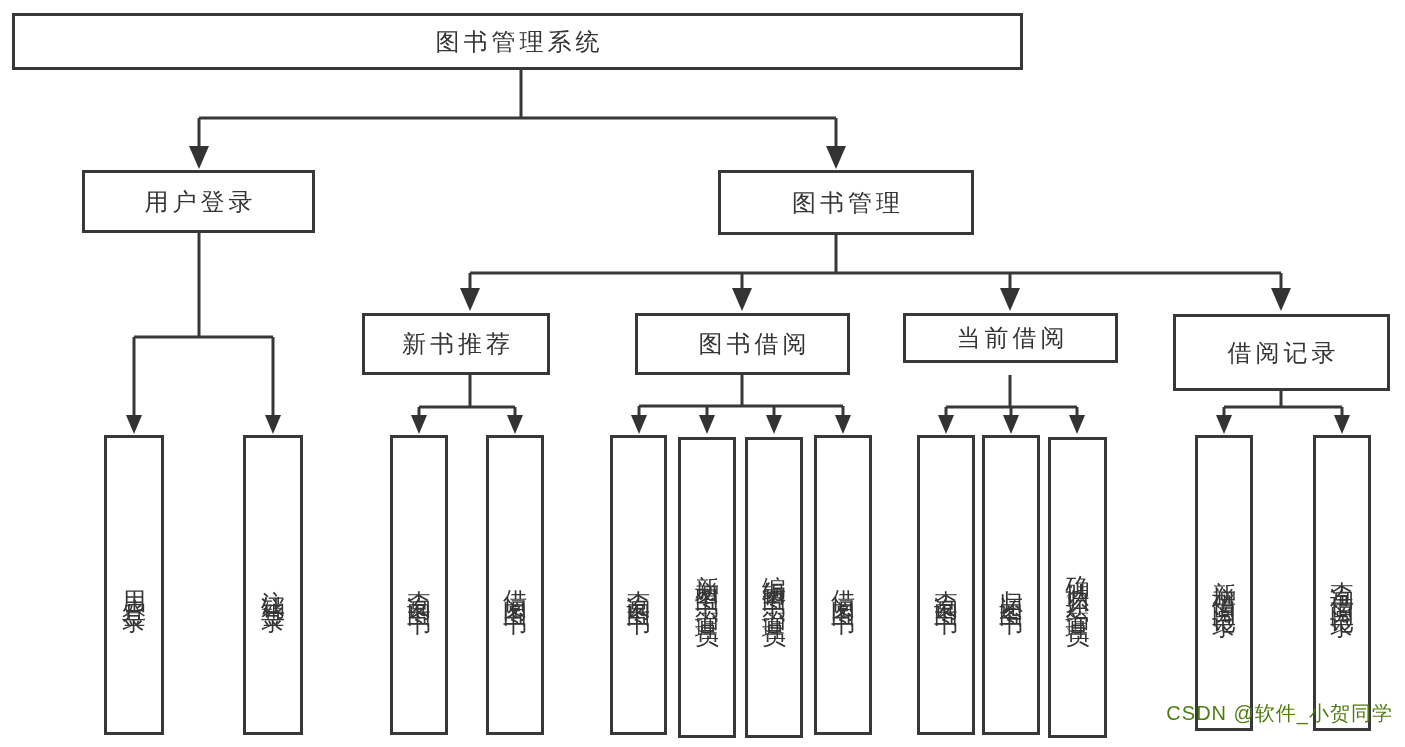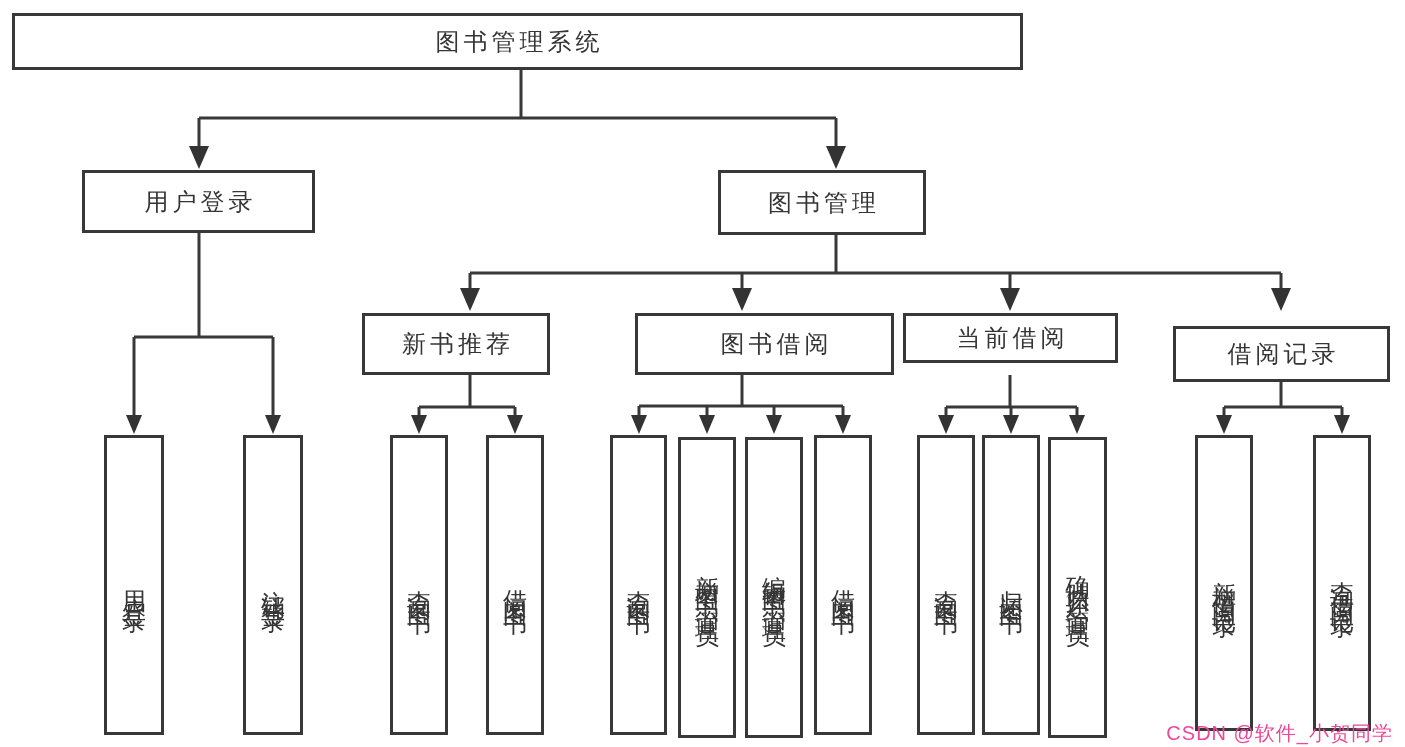--- a/index.html
+++ b/index.html
@@ -52,24 +52,24 @@
   .v .lbl {
     writing-mode: vertical-rl;
     text-orientation: mixed;
     font-size: 24px;
     letter-spacing: 7px;
     line-height: 1;
   }
   .watermark {
     position: absolute;
     right: 12px;
-    bottom: 0;
+    bottom: 20px;
     font-size: 20px;
     letter-spacing: 1px;
-    color: #ec4899;
+    color: #4d7c0f;
     z-index: 5;
     white-space: nowrap;
   }
 </style>
 </head>
 <body>
 
 <div class="stage">
 
   <svg class="wires" viewBox="0 0 1405 747" xmlns="http://www.w3.org/2000/svg">
@@ -108,34 +108,34 @@
     <polygon points="1334,415 1350,415 1342,434"></polygon>
   </svg>
 
   <div class="box h" style="left:12px; top:13px; width:1011px; height:57px;">
     <span class="lbl">图书管理系统</span>
   </div>
 
   <div class="box h" style="left:82px; top:170px; width:233px; height:63px;">
     <span class="lbl">用户登录</span>
   </div>
-  <div class="box h" style="left:718px; top:170px; width:208px; height:65px;">
+  <div class="box h" style="left:718px; top:170px; width:256px; height:65px;">
     <span class="lbl">图书管理</span>
   </div>
 
   <div class="box h" style="left:362px; top:313px; width:188px; height:62px;">
     <span class="lbl">新书推荐</span>
   </div>
-  <div class="box h" style="left:635px; top:313px; width:259px; height:62px;padding-left:20px;">
+  <div class="box h" style="left:635px; top:313px; width:215px; height:62px;padding-left:20px;">
     <span class="lbl">图书借阅</span>
   </div>
   <div class="box h" style="left:903px; top:313px; width:215px; height:50px;">
     <span class="lbl">当前借阅</span>
   </div>
-  <div class="box h" style="left:1173px; top:314px; width:217px; height:56px;margin-top:12px;">
+  <div class="box h" style="left:1173px; top:314px; width:217px; height:77px;">
     <span class="lbl">借阅记录</span>
   </div>
 
   <div class="box v" style="left:104px; top:435px; width:60px; height:300px;">
     <span class="lbl">用户登录</span>
   </div>
   <div class="box v" style="left:243px; top:435px; width:60px; height:300px;">
     <span class="lbl">注销登录</span>
   </div>
 

